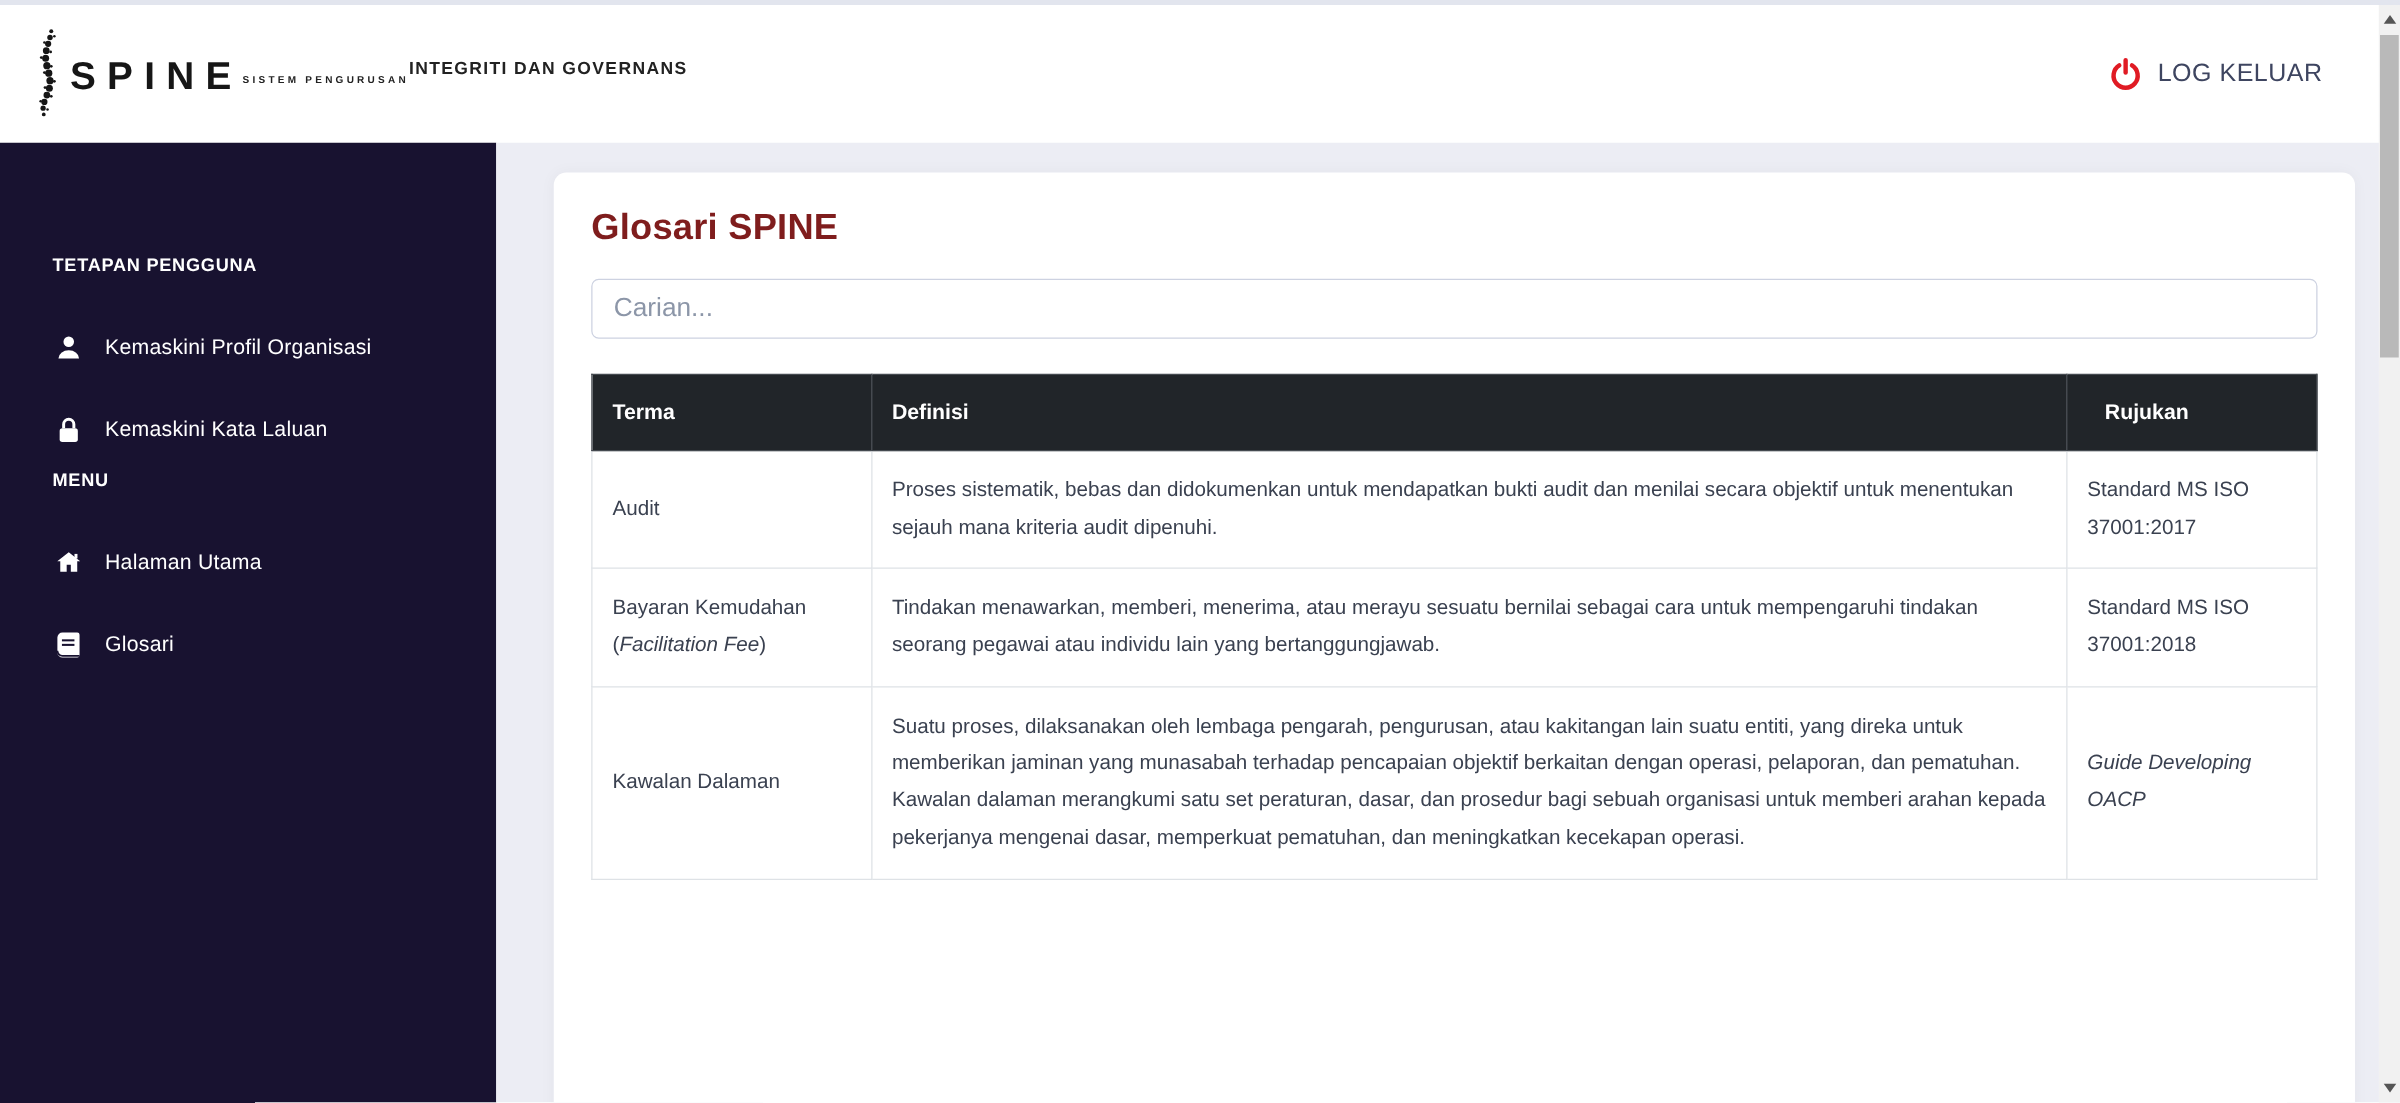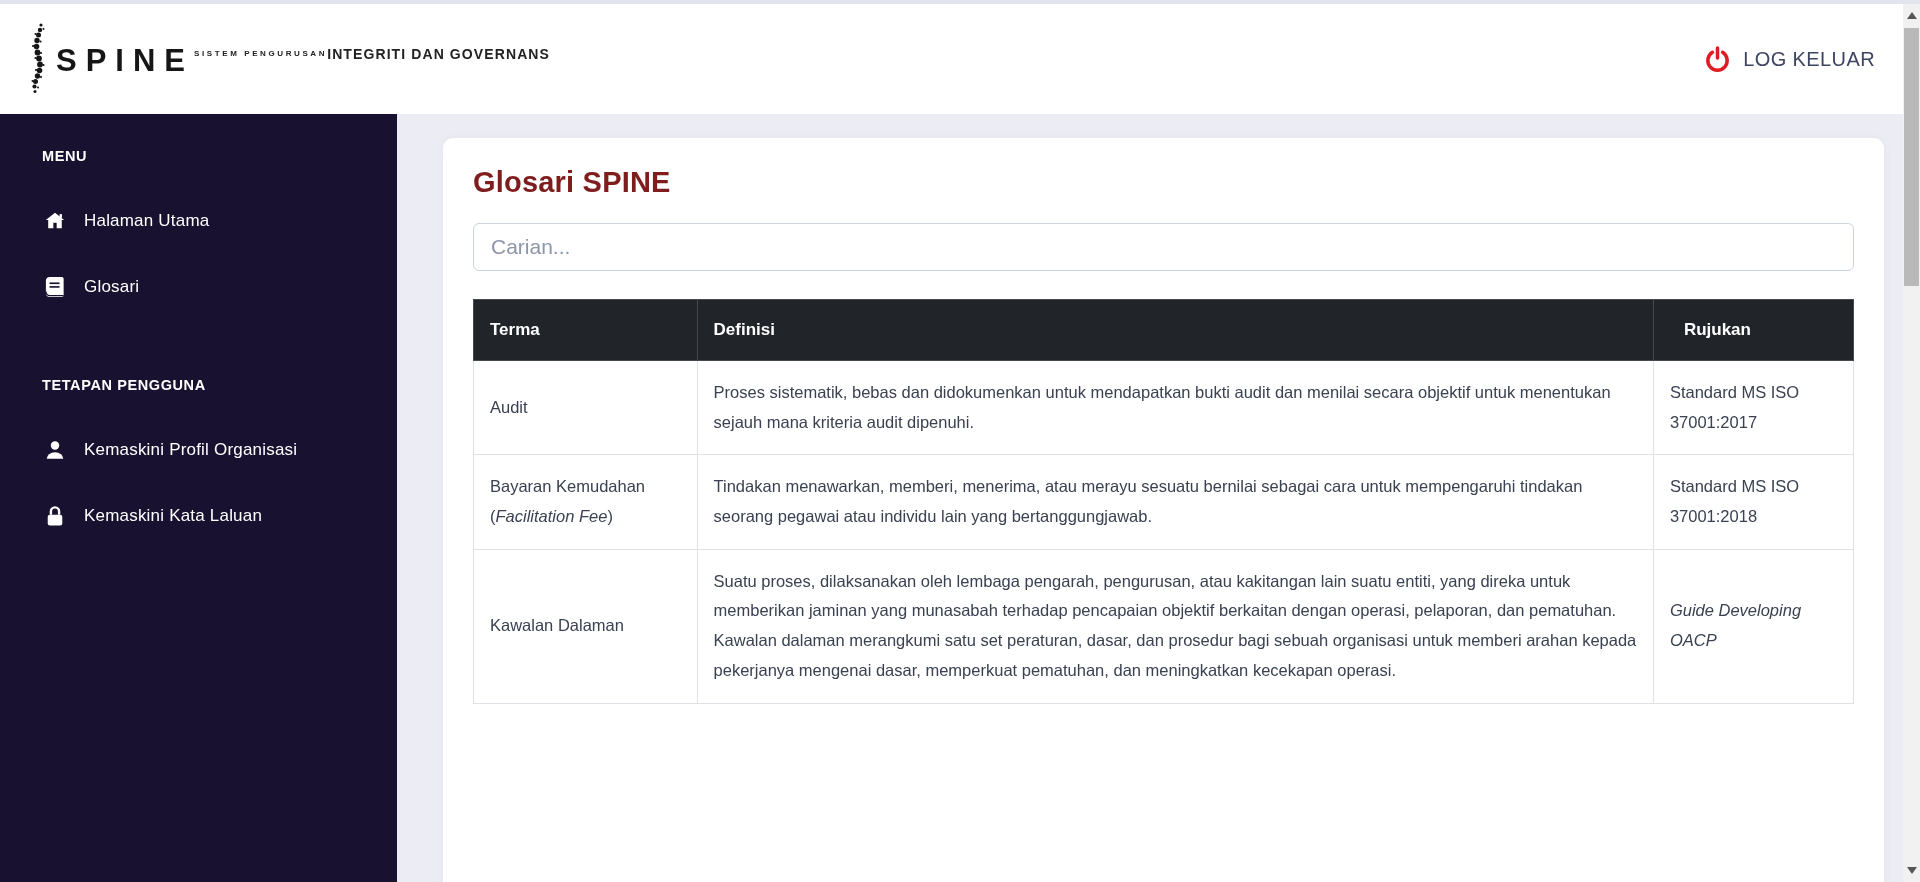--- a/index.html
+++ b/index.html
@@ -6,23 +6,23 @@
   html,body { width:1920px; height:882px; overflow:hidden; font-family:"Liberation Sans", sans-serif; background:#ffffff; }
 
   .top-strip { height:4px; width:100%; background:#e2e5ee; }
 
   
   .header { height:110px; background:#ffffff; position:relative; }
   .logo { position:absolute; left:26px; top:18px; display:flex; align-items:center; }
   .logo-spine-graphic { margin-right:4px; }
   .logo-textblock { display:flex; flex-direction:row; }
   .logo-brand { font-size:31px; font-weight:bold; color:#161616; letter-spacing:9px; line-height:1; }
-  .logo-tagline1 { font-size:8px; font-weight:bold; color:#222; letter-spacing:2.6px; margin-top:4px; }
+  .logo-tagline1 { font-size:8px; font-weight:bold; color:#222; letter-spacing:2.6px; margin-top:14px; }
   .logo-tagline2 { font-size:14px; font-weight:bold; color:#222; letter-spacing:1.1px; margin-top:1px; }
-  .logout { position:absolute; right:45px; top:50%; transform:translateY(-50%); display:flex; align-items:center; gap:12px; cursor:pointer; }
+  .logout { position:absolute; right:62px; top:50%; transform:translateY(-50%); display:flex; align-items:center; gap:12px; cursor:pointer; }
   .logout-label { font-size:20px; color:#3e4560; letter-spacing:0.4px; }
 
   
   .body-row { display:flex; height:768px; }
 
   
   .sidebar { width:397px; background:#181230; flex-shrink:0; padding:34px 30px 0 42px; }
   .side-heading { color:#ffffff; font-size:14.5px; font-weight:bold; letter-spacing:0.6px; margin-bottom:24px; }
   .side-section-2 { margin-top:57px; }
   .side-item { display:flex; align-items:center; gap:16px; padding:22px 0; cursor:pointer; }
@@ -101,20 +101,44 @@
         <path d="M8.1 6.6 A 9.3 9.3 0 1 0 17.9 6.6"></path>
         <line x1="13" y1="2.5" x2="13" y2="12"></line>
       </svg>
     </span>
     <span class="logout-label">LOG KELUAR</span>
   </div>
 </header>
 
 <div class="body-row">
   <aside class="sidebar">
+    <div class="side-section side-section-2">
+      <div class="side-heading">TETAPAN PENGGUNA</div>
+
+      <div class="side-item">
+        <span class="icon">
+          <svg width="22" height="22" viewBox="0 0 24 24" fill="#ffffff">
+            <circle cx="12" cy="7" r="4.6"></circle>
+            <path d="M3 21.5 a9 7 0 0 1 18 0 Z"></path>
+          </svg>
+        </span>
+        <span class="side-label">Kemaskini Profil Organisasi</span>
+      </div>
+
+      <div class="side-item">
+        <span class="icon">
+          <svg width="20" height="22" viewBox="0 0 22 24" fill="none">
+            <rect x="3" y="10.5" width="16" height="12" rx="2.4" fill="#ffffff"></rect>
+            <path d="M6.5 10.5 V7 a4.5 4.5 0 0 1 9 0 v3.5" stroke="#ffffff" stroke-width="2.6" fill="none"></path>
+          </svg>
+        </span>
+        <span class="side-label">Kemaskini Kata Laluan</span>
+      </div>
+    </div>
+
     <div class="side-section">
       <div class="side-heading">MENU</div>
 
       <div class="side-item">
         <span class="icon">
           <svg width="22" height="22" viewBox="0 0 24 24" fill="#ffffff">
             <path d="M12 3 L2 11 h2.6 v9 h5.6 v-6 h3.6 v6 h5.6 v-9 H22 Z"></path>
             <rect x="17" y="4.5" width="2.6" height="4"></rect>
           </svg>
         </span>
@@ -124,44 +148,20 @@
       <div class="side-item">
         <span class="icon">
           <svg width="20" height="22" viewBox="0 0 22 24" fill="#ffffff">
             <path d="M5.5 1 h13 a2 2 0 0 1 2 2 v18 a2 2 0 0 1 -2 2 h-13 A4.5 4.5 0 0 1 1 18.5 v-13 A4.5 4.5 0 0 1 5.5 1 Z"></path>
             <rect x="5" y="7" width="11" height="1.8" fill="#181230"></rect>
             <rect x="5" y="11" width="11" height="1.8" fill="#181230"></rect>
             <path d="M1 17 a4.5 4.5 0 0 0 4.5 4.5 h15" stroke="#181230" stroke-width="1.6" fill="none"></path>
           </svg>
         </span>
         <span class="side-label">Glosari</span>
-      </div>
-    </div>
-
-    <div class="side-section side-section-2">
-      <div class="side-heading">TETAPAN PENGGUNA</div>
-
-      <div class="side-item">
-        <span class="icon">
-          <svg width="22" height="22" viewBox="0 0 24 24" fill="#ffffff">
-            <circle cx="12" cy="7" r="4.6"></circle>
-            <path d="M3 21.5 a9 7 0 0 1 18 0 Z"></path>
-          </svg>
-        </span>
-        <span class="side-label">Kemaskini Profil Organisasi</span>
-      </div>
-
-      <div class="side-item">
-        <span class="icon">
-          <svg width="20" height="22" viewBox="0 0 22 24" fill="none">
-            <rect x="3" y="10.5" width="16" height="12" rx="2.4" fill="#ffffff"></rect>
-            <path d="M6.5 10.5 V7 a4.5 4.5 0 0 1 9 0 v3.5" stroke="#ffffff" stroke-width="2.6" fill="none"></path>
-          </svg>
-        </span>
-        <span class="side-label">Kemaskini Kata Laluan</span>
       </div>
     </div>
   </aside>
 
   <main class="main">
     <div class="card">
       <h1 class="page-title">Glosari SPINE</h1>
 
       <input class="search-input" type="text" placeholder="Carian..." style="">
 

